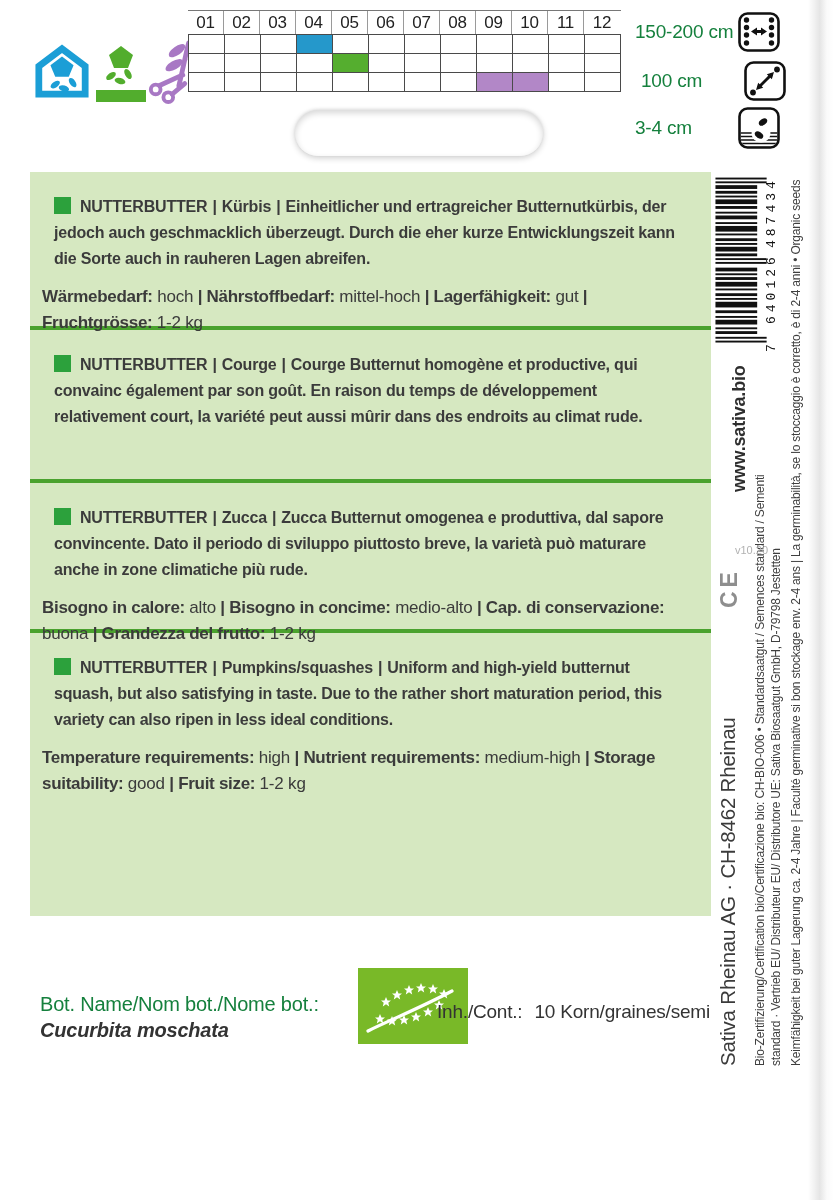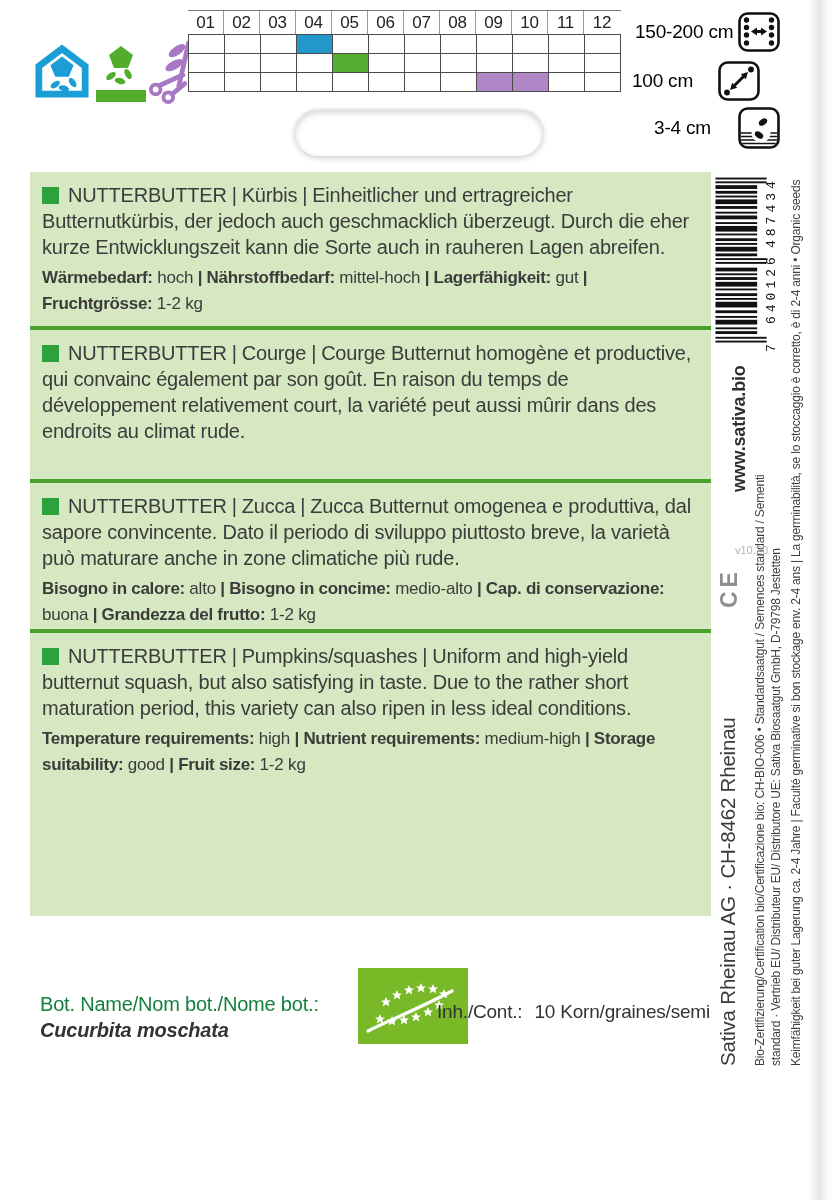--- a/index.html
+++ b/index.html
@@ -12,31 +12,31 @@
   
   #calendar{position:absolute;left:188px;top:10px;width:433px;}
   #cal-months{display:grid;grid-template-columns:repeat(12,36px);height:23px;border-top:1px solid #777;}
   #cal-months .m{font-size:17px;line-height:23px;text-align:center;color:#222;border-right:1px solid #9a9a9a;}
   #cal-months .m:last-child{border-right:none;}
   #cal-grid{display:grid;grid-template-columns:repeat(12,36px);grid-auto-rows:19px;border-left:1px solid #4a4a4a;border-top:1px solid #4a4a4a;width:432px;}
   #cal-grid .c{border-right:1px solid #4a4a4a;border-bottom:1px solid #4a4a4a;background:#fff;}
 
   
   .space-row{position:absolute;display:flex;align-items:center;}
-  .space-label{font-size:19px;color:#000000;width:95px;text-align:center;margin-right:8px;white-space:nowrap;}
+  .space-label{font-size:19px;color:#15803d;width:95px;text-align:left;margin-right:8px;white-space:nowrap;}
 
   
   #hang-hole{position:absolute;left:295px;top:110px;width:248px;height:46px;border-radius:23px;background:#fff;
     box-shadow:0 2px 6px rgba(0,0,0,.20),0 -1px 3px rgba(0,0,0,.08),inset 0 3px 6px rgba(0,0,0,.16),inset 0 -1px 2px rgba(255,255,255,.8);}
 
   
   #info-block{position:absolute;left:30px;top:172px;width:681px;height:744px;background:var(--block_bg);box-sizing:border-box;}
   .lang-section{box-sizing:border-box;padding:10px 12px 0 12px;border-bottom:4px solid var(--divider_green);}
   .lang-section:last-child{border-bottom:none;}
-  .lang-section .desc{margin:0;font-size:20px;line-height:26px;}
+  .lang-section .desc{margin:12px;font-size:16px;line-height:26px;font-weight:bold;}
   .bullet{display:inline-block;width:17px;height:17px;background:var(--bullet_green);margin-right:9px;vertical-align:-2px;}
   .sep{margin:0 5px;}
   .specs{margin:5px 0 0 0;font-size:17px;line-height:26px;}
   .specs b{letter-spacing:-0.3px;}
   #sec-de{height:158px;} #sec-fr{height:153px;} #sec-it{height:150px;}
 
   
   .rot{position:absolute;transform-origin:0 0;transform:rotate(-90deg);white-space:nowrap;}
   #side-address{left:716px;top:1066px;width:306px;height:34px;font-size:20.5px;color:#3b3b3b;}
   #side-cert{left:753px;top:1066px;width:642px;height:32px;font-size:12px;line-height:15.5px;color:#3f3f3f;}
@@ -153,21 +153,21 @@
         <circle cx="8.5" cy="31" r="2.7" fill="#111"></circle>
       <circle cx="33.5" cy="8" r="2.7" fill="#111"></circle>
         <circle cx="33.5" cy="15.5" r="2.7" fill="#111"></circle>
       <circle cx="33.5" cy="23" r="2.7" fill="#111"></circle>
         <circle cx="33.5" cy="31" r="2.7" fill="#111"></circle>
       <line x1="15" y1="19.5" x2="27" y2="19.5" stroke="#111" stroke-width="3"></line>
       <polygon points="13,19.5 19,15.5 19,23.5" fill="#111"></polygon>
       <polygon points="29,19.5 23,15.5 23,23.5" fill="#111"></polygon>
     </svg>
   </div>
-  <div class="space-row" style="left:615px;top:61px">
+  <div class="space-row" style="left:641px;top:61px">
     <span class="space-label">100 cm</span>
     <svg width="42" height="40" viewBox="0 0 42 40">
       <rect x="1.5" y="1.5" width="39" height="37" rx="8" fill="#fff" stroke="#111" stroke-width="2.6"></rect>
       <circle cx="33" cy="8.5" r="2.9" fill="#111"></circle>
         <circle cx="9" cy="31.5" r="2.9" fill="#111"></circle>
       <line x1="14.5" y1="26.5" x2="27.5" y2="13.5" stroke="#111" stroke-width="3"></line>
       <polygon points="12,29 14.2,21.8 19.2,26.8" fill="#111"></polygon>
       <polygon points="30,11 27.8,18.2 22.8,13.2" fill="#111"></polygon>
     </svg>
   </div>

